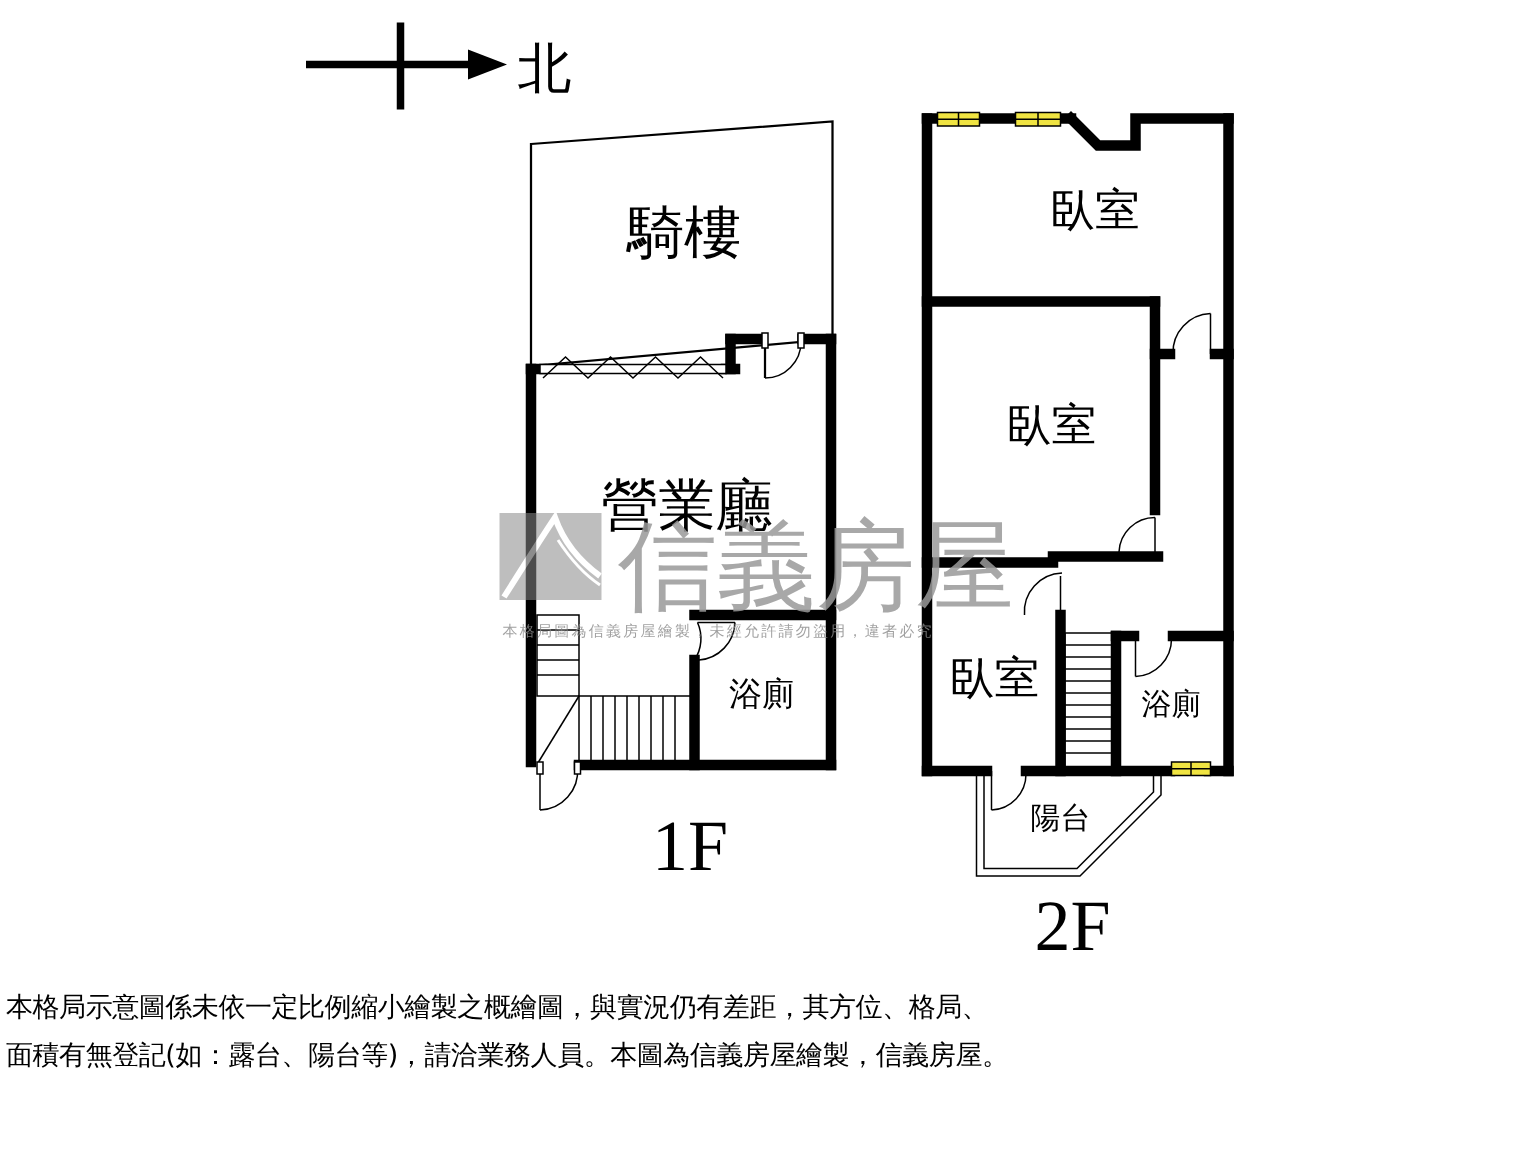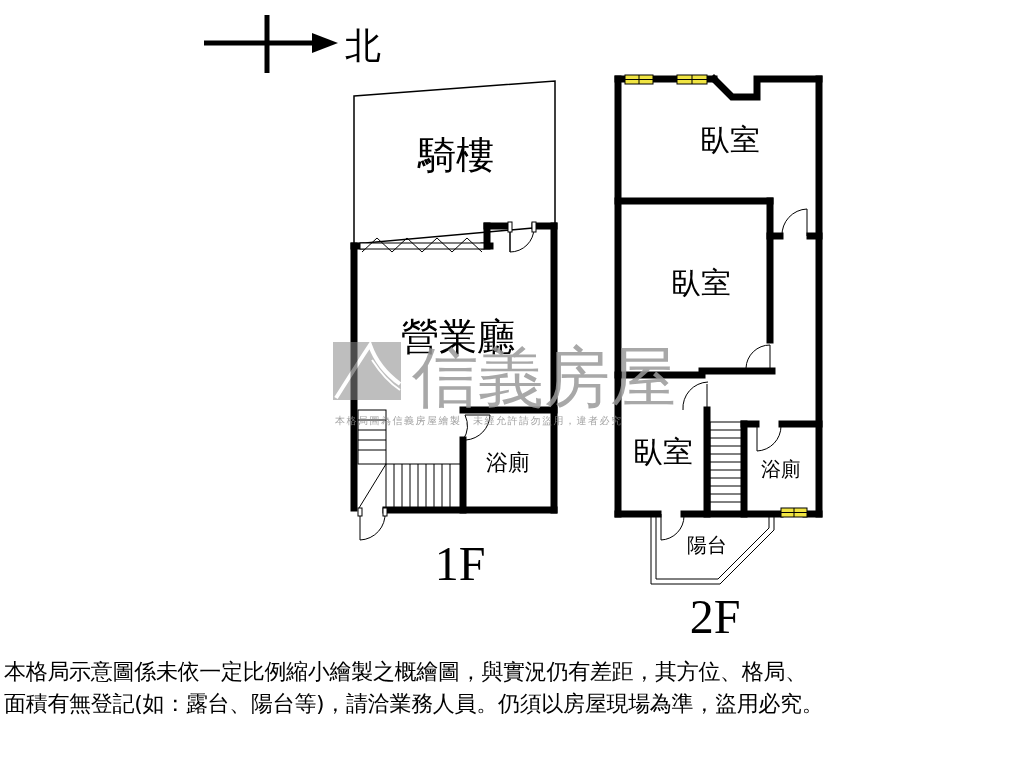--- a/index.html
+++ b/index.html
@@ -4,21 +4,21 @@
 <style>
   html, body { margin:0; padding:0; background:#ffffff; }
   body { width:1024px; height:768px; position:relative; overflow:hidden;
          font-family:"DejaVu Sans", "Liberation Sans", sans-serif; }
   #plan { position:absolute; left:0; top:0; width:1024px; height:640px; }
   .room-label { font-family:"DejaVu Sans", sans-serif; fill:#000; }
   .floor-label { font-family:"Liberation Serif", "DejaVu Serif", serif; fill:#000; }
   .wm-big { font-family:"DejaVu Sans", sans-serif; fill:#9a9a9a; opacity:0.85; }
   .wm-small { font-family:"DejaVu Sans", sans-serif; fill:#8a8a8a; }
   .disclaimer { position:absolute; left:4px; top:656px; width:1020px;
-    font-family:"DejaVu Sans", "Liberation Sans", sans-serif; font-size:22px;
+    font-family:"DejaVu Sans", "Liberation Sans", sans-serif; font-size:18px;
     line-height:32px; color:#000; white-space:nowrap; letter-spacing:-0.3px; }
   .disclaimer div { height:32px; }
 </style>
 </head>
 <body>
 
 <svg id="plan" viewBox="0 0 1024 640" xmlns="http://www.w3.org/2000/svg">
 
   <g>
     <g>
@@ -176,14 +176,14 @@
       <path d="M336,398 Q360,360 370,345 Q378,368 400,384" fill="none" stroke="#fff" stroke-width="4"></path>
       <path d="M372,360 Q385,380 400,390" fill="none" stroke="#fff" stroke-width="2"></path>
     </g>
     <text x="412" y="400" font-size="66" class="wm-big" opacity="0.55">信義房屋</text>
     <text x="335" y="424" font-size="10" class="wm-small" opacity="0.8" letter-spacing="1.5">本格局圖為信義房屋繪製，未經允許請勿盜用，違者必究</text>
   </g>
 </svg>
 
 <div class="disclaimer">
   <div>本格局示意圖係未依一定比例縮小繪製之概繪圖，與實況仍有差距，其方位、格局、</div>
-  <div>面積有無登記(如：露台、陽台等)，請洽業務人員。仍須以房屋現場為準，盜用必究。</div>
+  <div>面積有無登記(如：露台、陽台等)，請洽業務人員。本圖為信義房屋繪製，信義房屋。</div>
 </div>
 
 </body></html>

